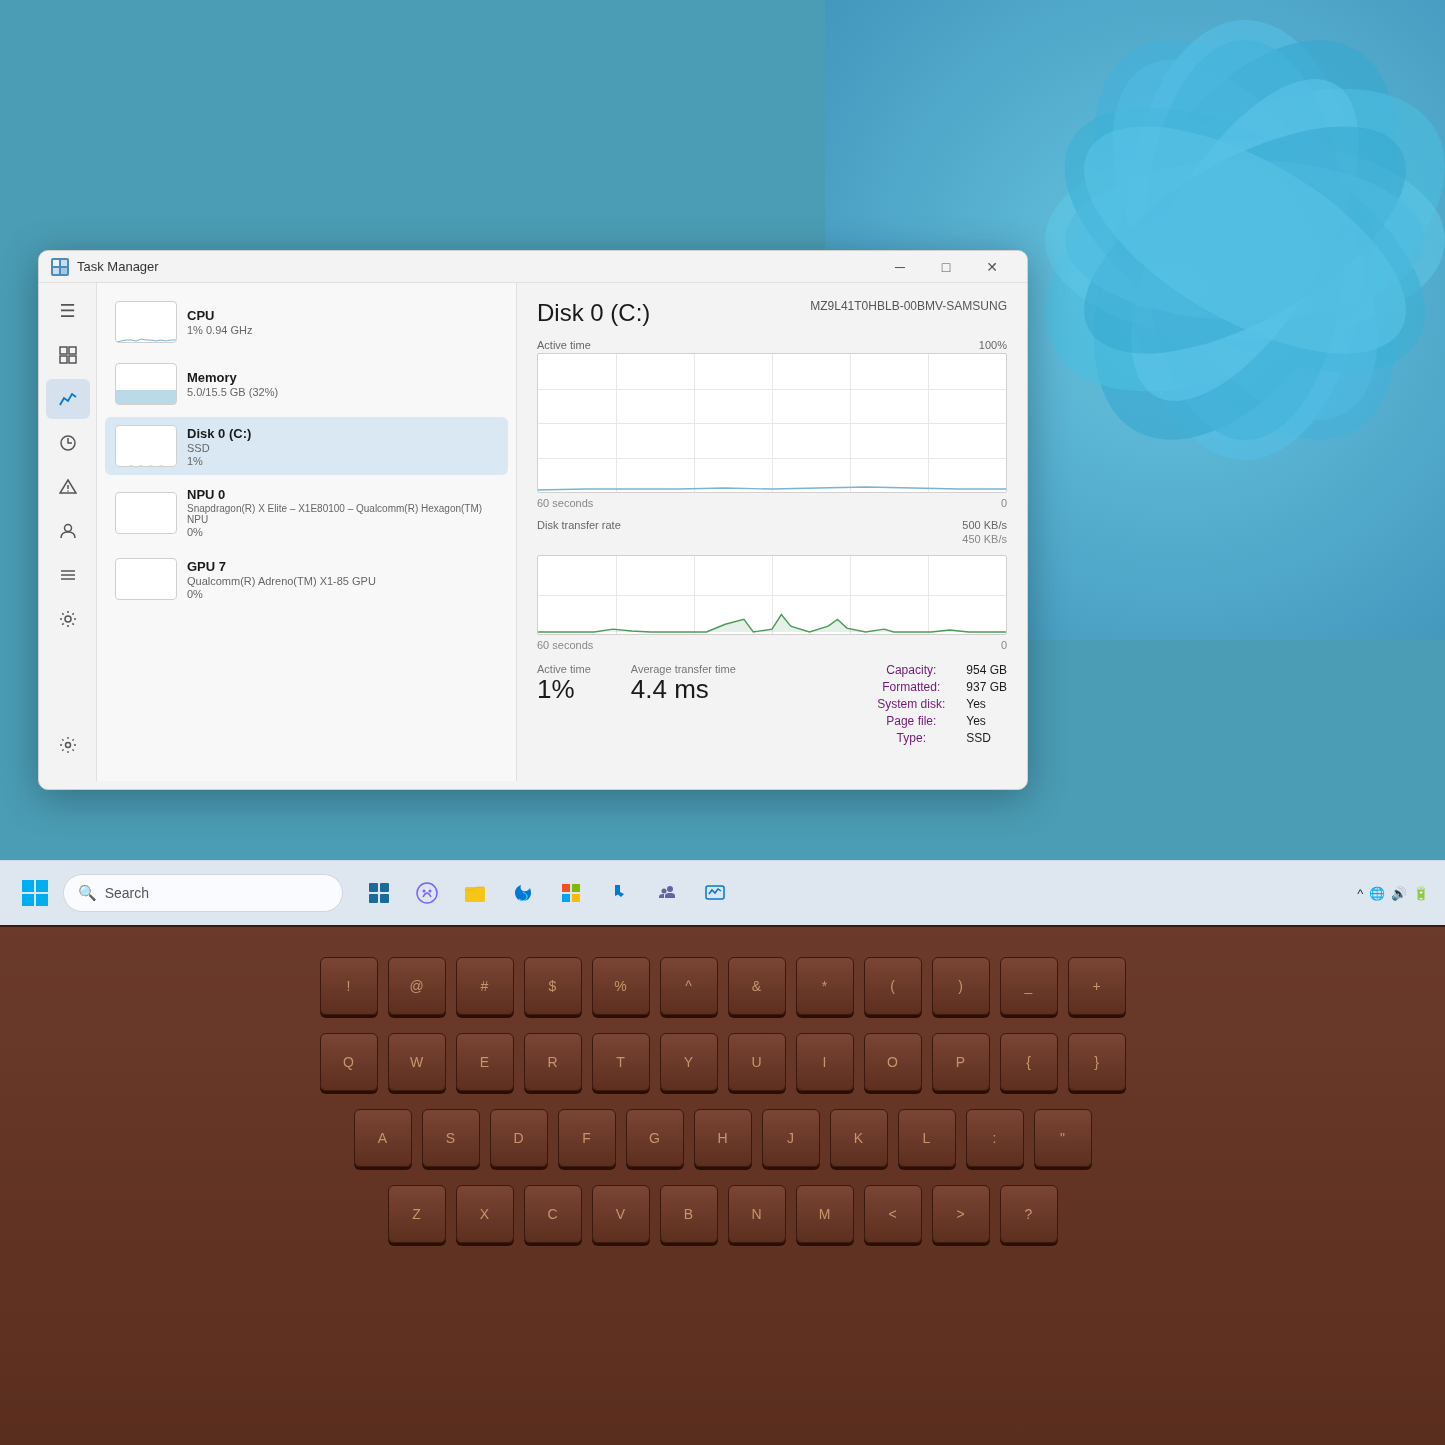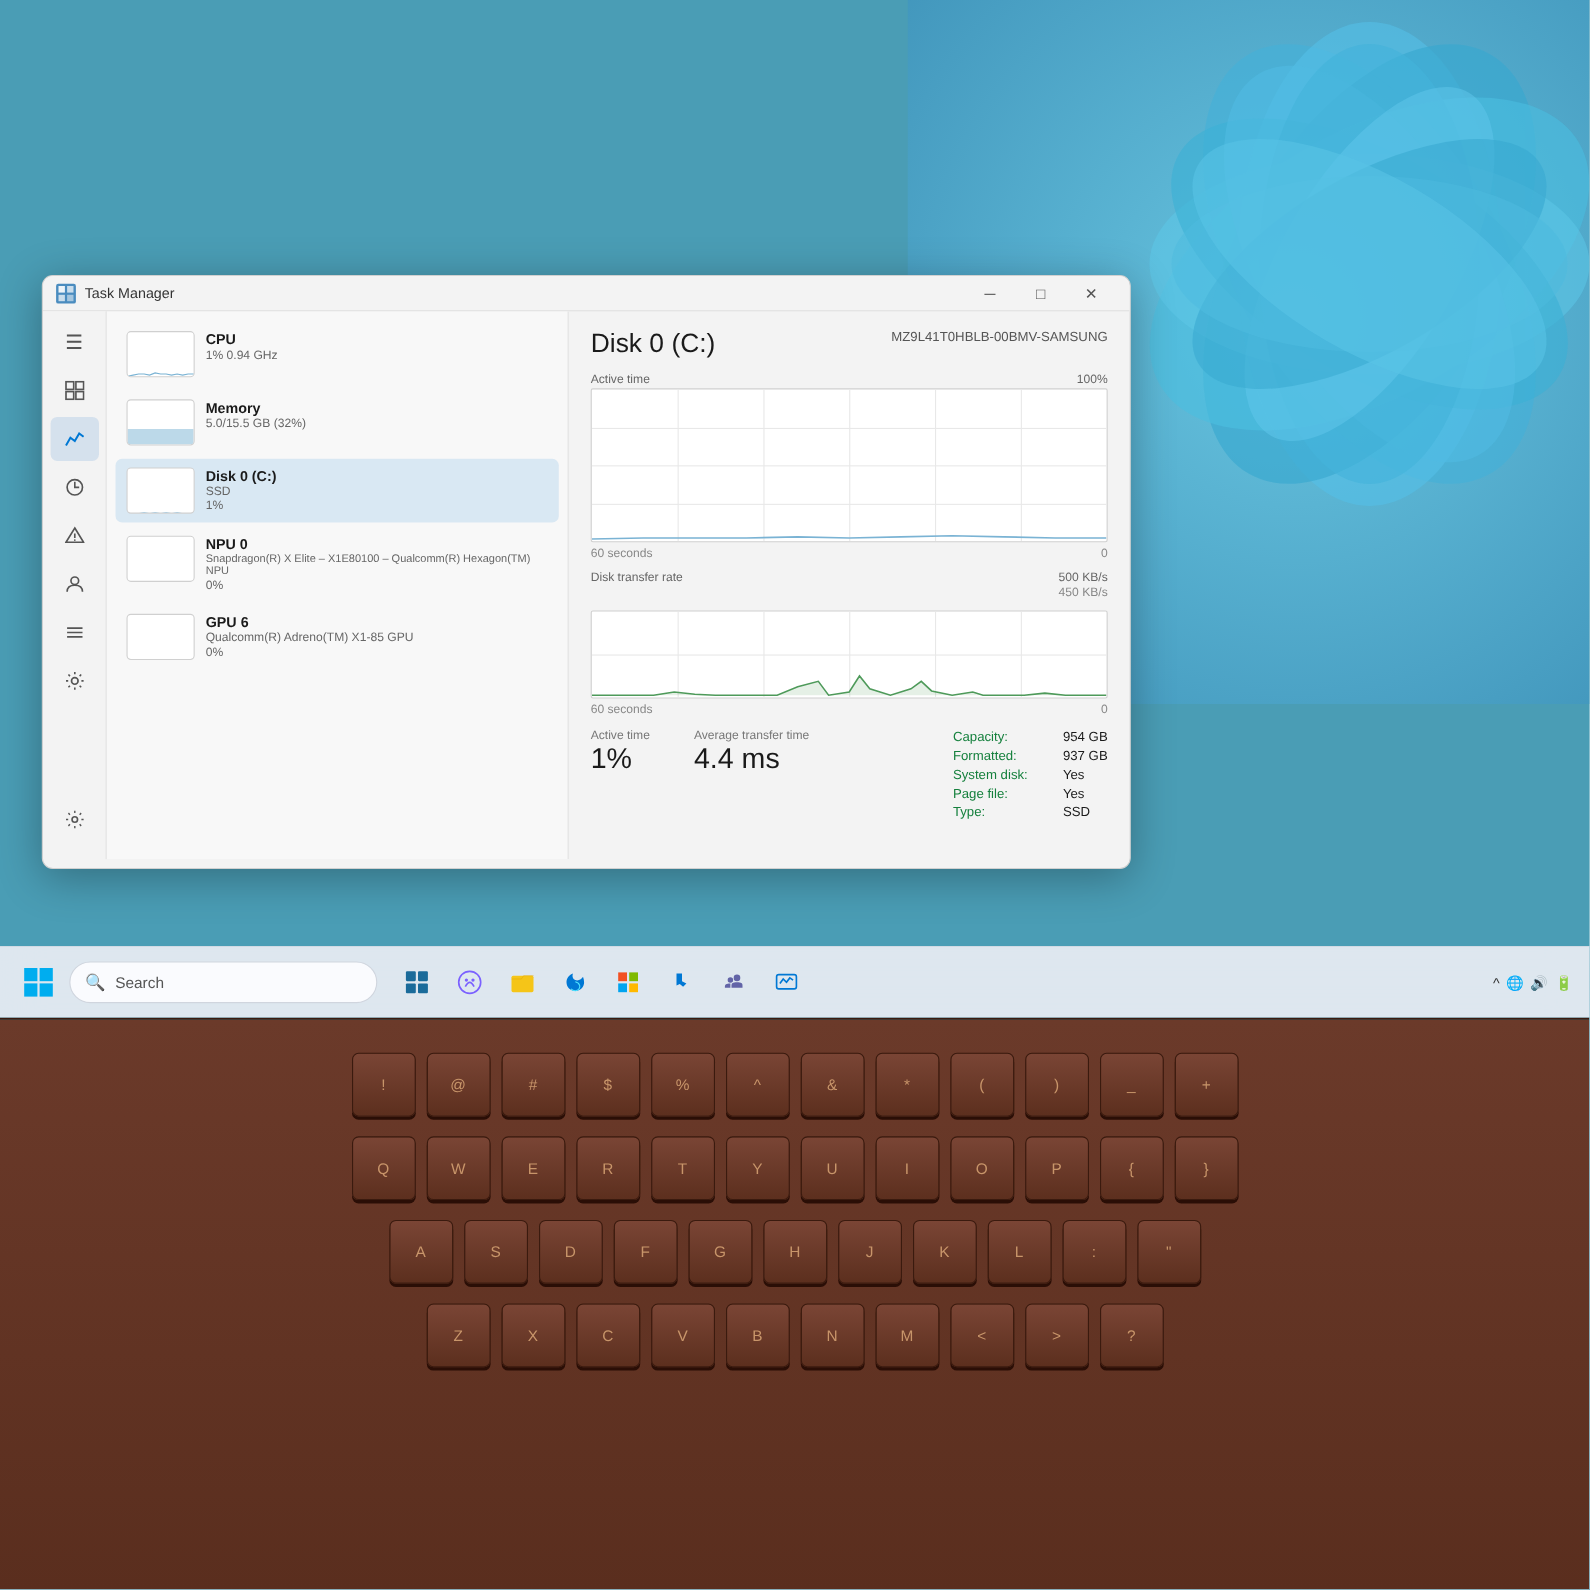--- a/index.html
+++ b/index.html
@@ -302,20 +302,21 @@
     .perf-list {
       width: 420px;
       padding: 10px 8px;
       border-right: 1px solid #e0e0e0;
       overflow-y: auto;
       background: #f8f8f8;
     }
 
     .perf-item {
       display: flex;
+      align-items: center;
       padding: 8px 10px;
       border-radius: 6px;
       cursor: pointer;
       margin-bottom: 4px;
       gap: 10px;
     }
     .perf-item.active { background: rgba(0,120,212,0.12); }
 
     .perf-thumb {
       width: 62px;
@@ -471,21 +472,21 @@
     }
 
     .right-stat-row {
       display: flex;
       gap: 10px;
       font-size: 12px;
       color: #444;
       margin-bottom: 3px;
     }
 
-    .right-stat-key { color: #15803d; min-width: 90px; }
+    .right-stat-key { color: #701a75; min-width: 90px; text-align: center; }
     .right-stat-val { color: #1a1a1a; }
 
     
     .chart-svg {
       position: absolute;
       top: 0; left: 0;
       width: 100%;
       height: 100%;
     }
 
@@ -668,21 +669,21 @@
               </div>
             </div>
 
             <div class="perf-item">
               <div class="perf-thumb">
                 <svg width="62" height="42" viewBox="0 0 62 42">
                   <polyline points="0,41 62,41" stroke="#7ab3d4" stroke-width="1" fill="none"></polyline>
                 </svg>
               </div>
               <div class="perf-item-info">
-                <div class="perf-item-name">GPU 6</div>
+                <div class="perf-item-name">GPU 7</div>
                 <div class="perf-item-detail">Qualcomm(R) Adreno(TM) X1-85 GPU</div>
                 <div class="perf-item-usage">0%</div>
               </div>
             </div>
 
           </div>
 
           <div class="perf-detail">
             <div class="perf-detail-header">
               <span class="perf-detail-title">Disk 0 (C:)</span>

